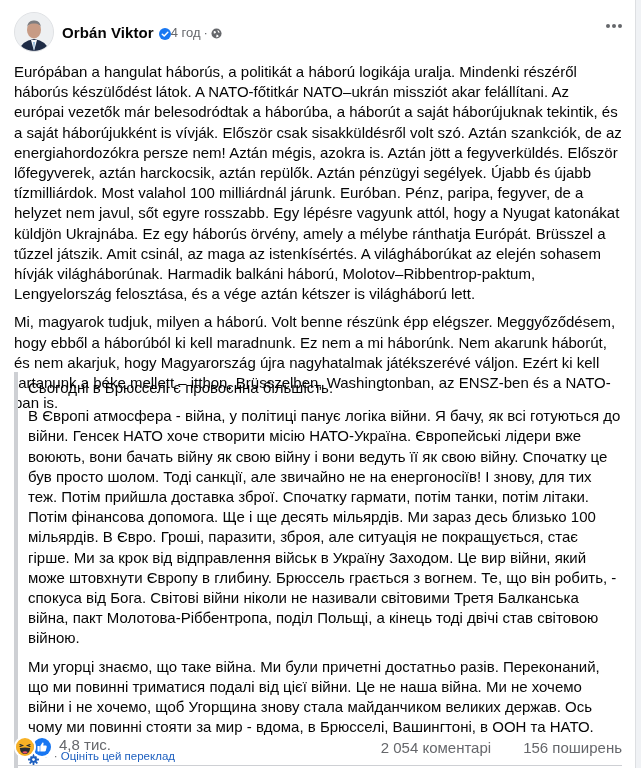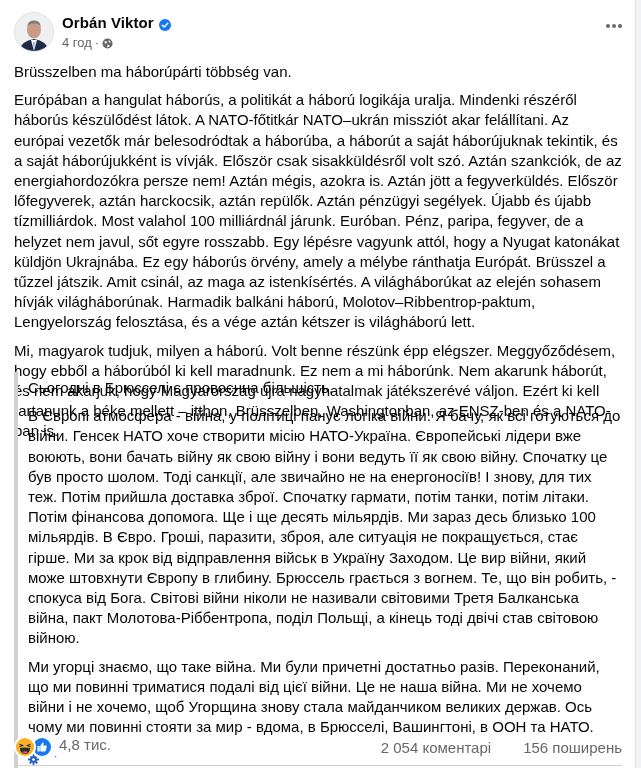--- a/index.html
+++ b/index.html
@@ -39,21 +39,20 @@
     overflow: hidden;
     position: relative;
     background: #e9ecef;
     border: 1px solid #dfe1e4;
     box-sizing: border-box;
   }
   .avatar svg { display: block; }
   .author-block {
     margin-left: 8px;
     display: flex;
-    flex-direction: column;
   }
   .author-row {
     display: flex;
     align-items: center;
     height: 20px;
   }
   .author-name {
     font-weight: bold;
     font-size: 15px;
     color: #050505;
@@ -221,21 +220,20 @@
     </div>
   </div>
 
   <div class="more-btn">
     <span></span>
     <span></span>
     <span></span>
   </div>
 
   <div class="post-body">
-    <p>Brüsszelben ma háborúpárti többség van.</p>
     <p>Európában a hangulat háborús, a politikát a háború logikája uralja. Mindenki részéről háborús készülődést látok. A NATO-főtitkár NATO–ukrán missziót akar felállítani. Az európai vezetők már belesodródtak a háborúba, a háborút a saját háborújuknak tekintik, és a saját háborújukként is vívják. Először csak sisakküldésről volt szó. Aztán szankciók, de az energiahordozókra persze nem! Aztán mégis, azokra is. Aztán jött a fegyverküldés. Először lőfegyverek, aztán harckocsik, aztán repülők. Aztán pénzügyi segélyek. Újabb és újabb tízmilliárdok. Most valahol 100 milliárdnál járunk. Euróban. Pénz, paripa, fegyver, de a helyzet nem javul, sőt egyre rosszabb. Egy lépésre vagyunk attól, hogy a Nyugat katonákat küldjön Ukrajnába. Ez egy háborús örvény, amely a mélybe ránthatja Európát. Brüsszel a tűzzel játszik. Amit csinál, az maga az istenkísértés. A világháborúkat az elején sohasem hívják világháborúnak. Harmadik balkáni háború, Molotov–Ribbentrop-paktum, Lengyelország felosztása, és a vége aztán kétszer is világháború lett.</p>
     <p>Mi, magyarok tudjuk, milyen a háború. Volt benne részünk épp elégszer. Meggyőződésem, hogy ebből a háborúból ki kell maradnunk. Ez nem a mi háborúnk. Nem akarunk háborút, és nem akarjuk, hogy Magyarország újra nagyhatalmak játékszerévé váljon. Ezért ki kell tartanunk a béke mellett – itthon, Brüsszelben, Washingtonban, az ENSZ-ben és a NATO-ban is.</p>
   </div>
 
   <div class="quote">
     <p class="q-first">Сьогодні в Брюсселі є провоєнна більшість.</p>
     <p>В Європі атмосфера - війна, у політиці панує логіка війни. Я бачу, як всі готуються до війни. Генсек НАТО хоче створити місію НАТО-Україна. Європейські лідери вже воюють, вони бачать війну як свою війну і вони ведуть її як свою війну. Спочатку це був просто шолом. Тоді санкції, але звичайно не на енергоносіїв! І знову, для тих теж. Потім прийшла доставка зброї. Спочатку гармати, потім танки, потім літаки. Потім фінансова допомога. Ще і ще десять мільярдів. Ми зараз десь близько 100 мільярдів. В Євро. Гроші, паразити, зброя, але ситуація не покращується, стає гірше. Ми за крок від відправлення військ в Україну Заходом. Це вир війни, який може штовхнути Європу в глибину. Брюссель грається з вогнем. Те, що він робить, - спокуса від Бога. Світові війни ніколи не називали світовими Третя Балканська війна, пакт Молотова-Ріббентропа, поділ Польщі, а кінець тоді двічі став світовою війною.</p>
     <p>Ми угорці знаємо, що таке війна. Ми були причетні достатньо разів. Переконаний, що ми повинні триматися подалі від цієї війни. Це не наша війна. Ми не хочемо війни і не хочемо, щоб Угорщина знову стала майданчиком великих держав. Ось чому ми повинні стояти за мир - вдома, в Брюсселі, Вашингтоні, в ООН та НАТО.</p>
     <div class="translate-row">
       <span class="gear">
@@ -245,20 +243,21 @@
             <rect x="5" y="0" width="2" height="12" rx="0.5"></rect>
             <rect x="0" y="5" width="12" height="2" rx="0.5"></rect>
             <rect x="5" y="0" width="2" height="12" rx="0.5" transform="rotate(45 6 6)"></rect>
             <rect x="5" y="0" width="2" height="12" rx="0.5" transform="rotate(-45 6 6)"></rect>
           </g>
           <circle cx="6" cy="6" r="1.5" fill="#ffffff"></circle>
         </svg>
       </span>
       <span class="sep">·</span>
       <span class="sep">·</span>
+      <a>Оцініть цей переклад</a>
     </div>
   </div>
 
   <div class="reactions-row">
     <div class="reaction-left">
       <span class="react-icon react-haha">
         <svg width="18" height="18" viewBox="0 0 18 18">
           <circle cx="9" cy="9" r="9" fill="#f7b125"></circle>
           <path d="M4 6.5 L6.5 7.5 L4 8.5" stroke="#262c34" stroke-width="1.2" fill="none" stroke-linecap="round"></path>
           <path d="M14 6.5 L11.5 7.5 L14 8.5" stroke="#262c34" stroke-width="1.2" fill="none" stroke-linecap="round"></path>

